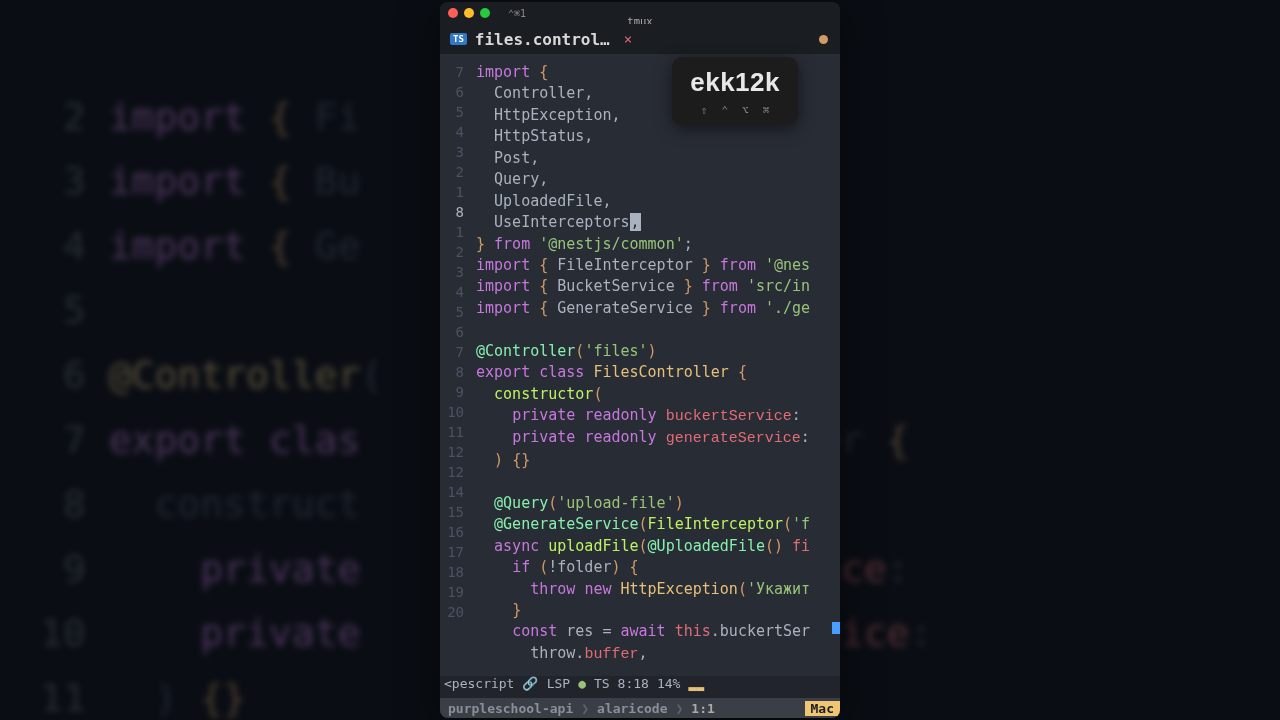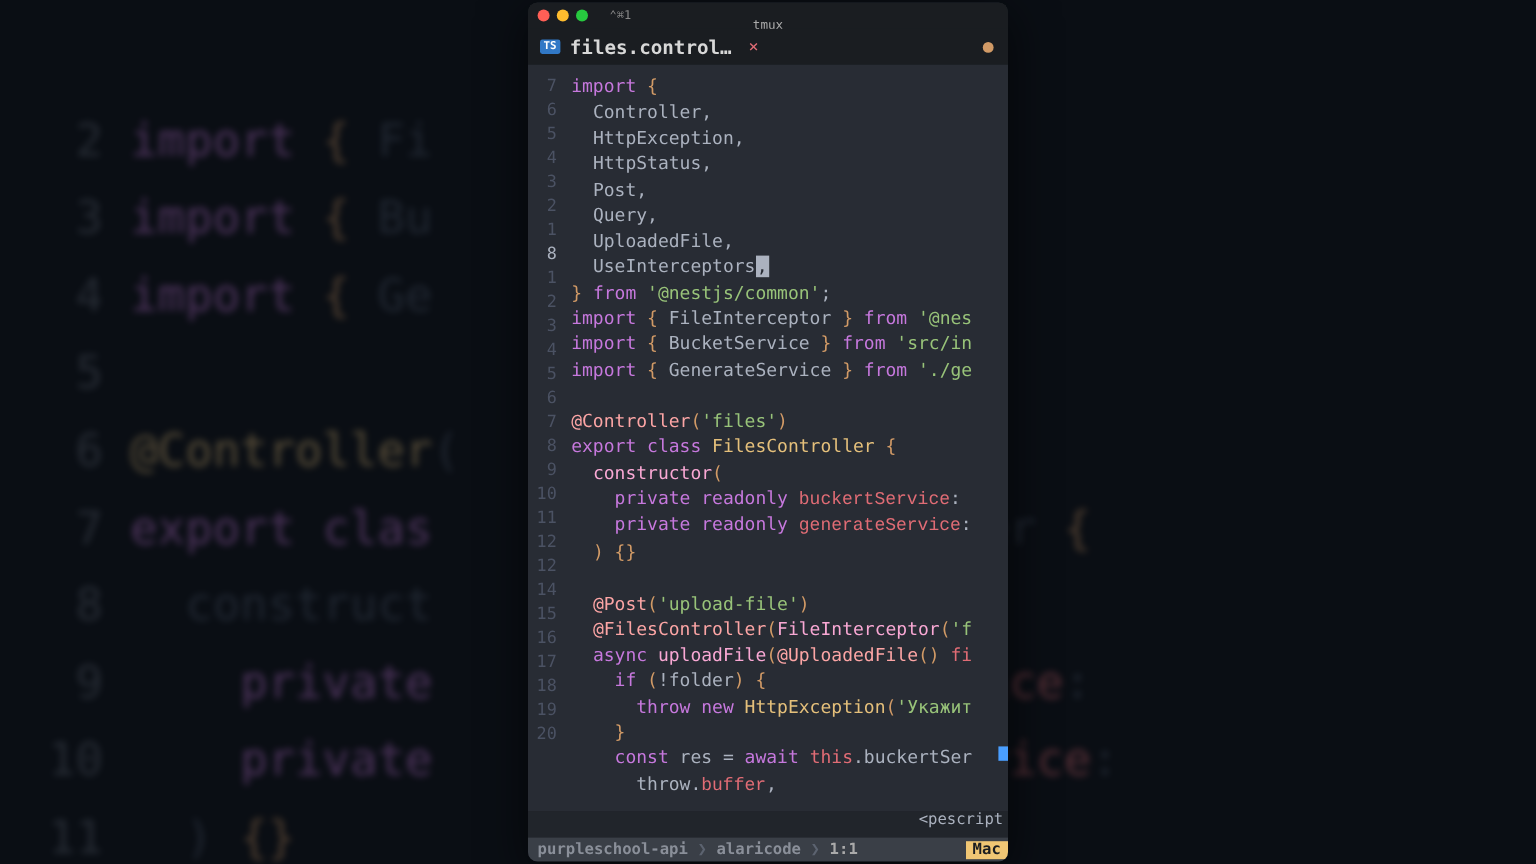--- a/index.html
+++ b/index.html
@@ -128,45 +128,44 @@
   padding: 8px 0 8px 6px;
   white-space: pre;
   color: #abb2bf;
   overflow: hidden;
 }
 
 
 .kw { color: #c678dd; }
 .str { color: #98c379; }
 .cls { color: #e5c07b; }
-.fn { color: #f9a8d4; }
+.fn { color: #bef264; }
 .prop { color: #e06c75; font-family: Liberation Mono, monospace; }
 .brace { color: #d19a66; }
-.dec { color: #fca5a5; text-align: center; }
+.dec { color: #86efac; text-align: center; }
 .param { color: #e06c75; }
 .this { color: #e06c75; }
 
 .cursor-block {
   background: #abb2bf;
   color: #282c34;
   padding: 0 1px;
 }
 
 
 .statusbar {
   height: 22px;
   background: #21252b;
   color: #abb2bf;
   font-size: 13px;
   display: flex;
-  align-items: flex-end;
+  align-items: flex-start;
   padding: 0 4px;
   gap: 8px;
   white-space: pre;
-  flex-direction: column;
 }
 .statusbar .lsp-dot { color: #98c379; }
 
 .bottombar {
   height: 20px;
   background: #3a3f47;
   display: flex;
   align-items: center;
   font-size: 13px;
   color: #8a8f99;
@@ -307,36 +306,45 @@
 <span class="kw">import</span> <span class="brace">{</span> <span>BucketService</span> <span class="brace">}</span> <span class="kw">from</span> <span class="str">'src/in</span>
 <span class="kw">import</span> <span class="brace">{</span> <span>GenerateService</span> <span class="brace">}</span> <span class="kw">from</span> <span class="str">'./ge</span>
 
 <span class="dec">@Controller</span><span class="brace">(</span><span class="str">'files'</span><span class="brace">)</span>
 <span class="kw">export</span> <span class="kw">class</span> <span class="cls">FilesController</span> <span class="brace">{</span>
   <span class="fn">constructor</span><span class="brace">(</span>
     <span class="kw">private</span> <span class="kw">readonly</span> <span class="prop">buckertService</span><span>:</span>
     <span class="kw">private</span> <span class="kw">readonly</span> <span class="prop">generateService</span><span>:</span>
   <span class="brace">)</span> <span class="brace">{}</span>
 
-  <span class="dec">@Post</span><span class="brace">(</span><span class="str">'upload-file'</span><span class="brace">)</span>
-  <span class="dec">@FilesController</span><span class="brace">(</span><span class="fn">FileInterceptor</span><span class="brace">(</span><span class="str">'f</span>
+  <span class="dec">@Query</span><span class="brace">(</span><span class="str">'upload-file'</span><span class="brace">)</span>
+  <span class="dec">@GenerateService</span><span class="brace">(</span><span class="fn">FileInterceptor</span><span class="brace">(</span><span class="str">'f</span>
   <span class="kw">async</span> <span class="fn">uploadFile</span><span class="brace">(</span><span class="dec">@UploadedFile</span><span class="brace">()</span> <span class="param">fi</span>
     <span class="kw">if</span> <span class="brace">(</span><span>!</span><span>folder</span><span class="brace">)</span> <span class="brace">{</span>
       <span class="kw">throw</span> <span class="kw">new</span> <span class="cls">HttpException</span><span class="brace">(</span><span class="str">'Укажит</span>
     <span class="brace">}</span>
     <span class="kw">const</span> <span>res</span> <span>=</span> <span class="kw">await</span> <span class="this">this</span><span>.</span><span>buckertSer</span>
       <span>throw</span><span>.</span><span class="prop">buffer</span><span>,</span></div>
     <div class="scroll-ind"></div>
   </div>
 
   <div class="statusbar"><span>&lt;pescript</span>  <span>🔗</span> <span>LSP</span> <span class="lsp-dot">●</span> <span>TS</span>  <span>8:18</span> <span>14%</span> <span style="color:#e5c07b">▂▂</span></div>
 
   <div class="bottombar">
     <span class="seg">purpleschool-api</span>
       <span class="sep">❯</span>
     <span class="seg">alaricode</span>
       <span class="sep">❯</span>
     <span class="seg pos">1:1</span>
     <span class="right">Mac</span>
   </div>
 
+  <div class="keycast">
+    <div class="keycast-text">ekk12k</div>
+    <div class="keycast-mods">
+      <span>⇧</span>
+      <span>⌃</span>
+      <span>⌥</span>
+      <span>⌘</span>
+    </div>
+  </div>
 
 </div>
 
 </body></html>

